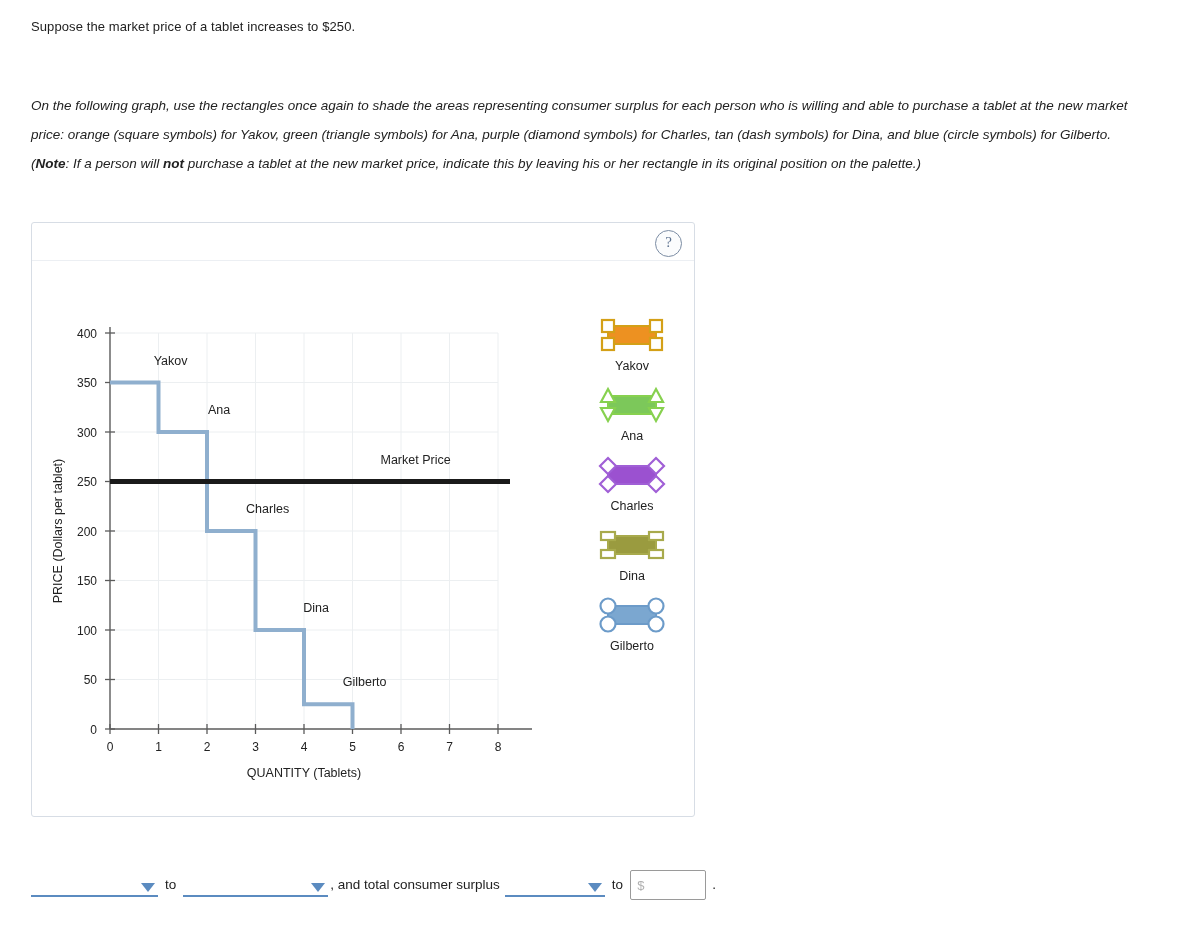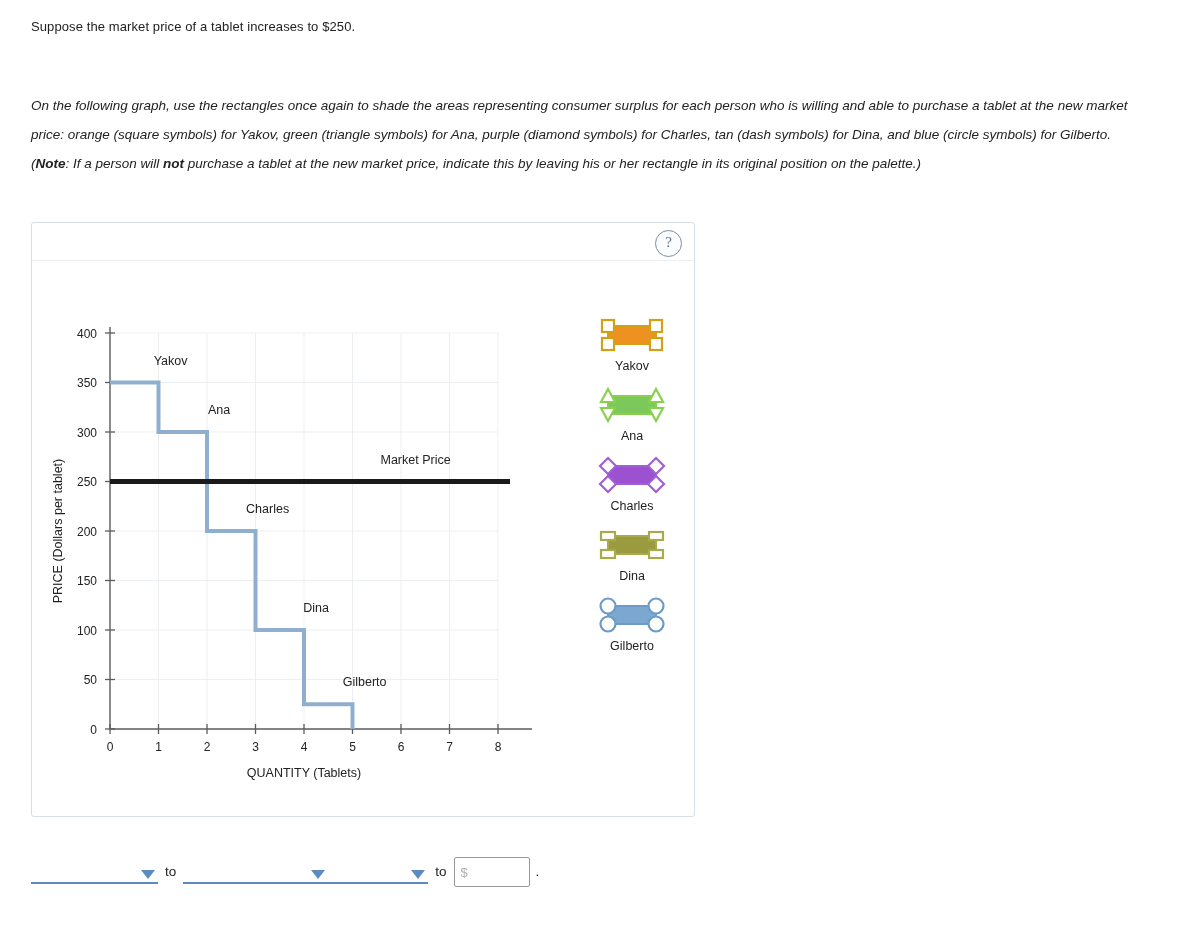--- a/index.html
+++ b/index.html
@@ -112,21 +112,21 @@
   .answer-block {
     position: absolute;
     left: 31px;
     top: 853px;
     width: 1140px;
     font-size: 13.5px;
     color: #222;
     line-height: 30px;
   }
   .answer-row2 {
-    margin-top: 4px;
+    margin-top: 17px;
     display: flex;
     align-items: center;
     flex-wrap: nowrap;
   }
   .dropdown {
     display: inline-block;
     position: relative;
     border-bottom: 2px solid #5b8bc0;
     height: 22px;
     cursor: pointer;
@@ -319,20 +319,21 @@
 
 <div class="answer-block">
   <div class="answer-row2">
     <span class="dropdown dd-w1">
       <span class="dd-caret"></span>
     </span>
     <span class="word">to</span>
     <span class="dropdown dd-w2">
       <span class="dd-caret"></span>
     </span>
+    <span class="word-tight">, and total consumer surplus</span>
     <span class="dropdown dd-w3">
       <span class="dd-caret"></span>
     </span>
     <span class="word">to</span>
     <input class="money-input" type="text" placeholder="$" style="">
     <span class="period">.</span>
   </div>
 </div>
 
 </body></html>

